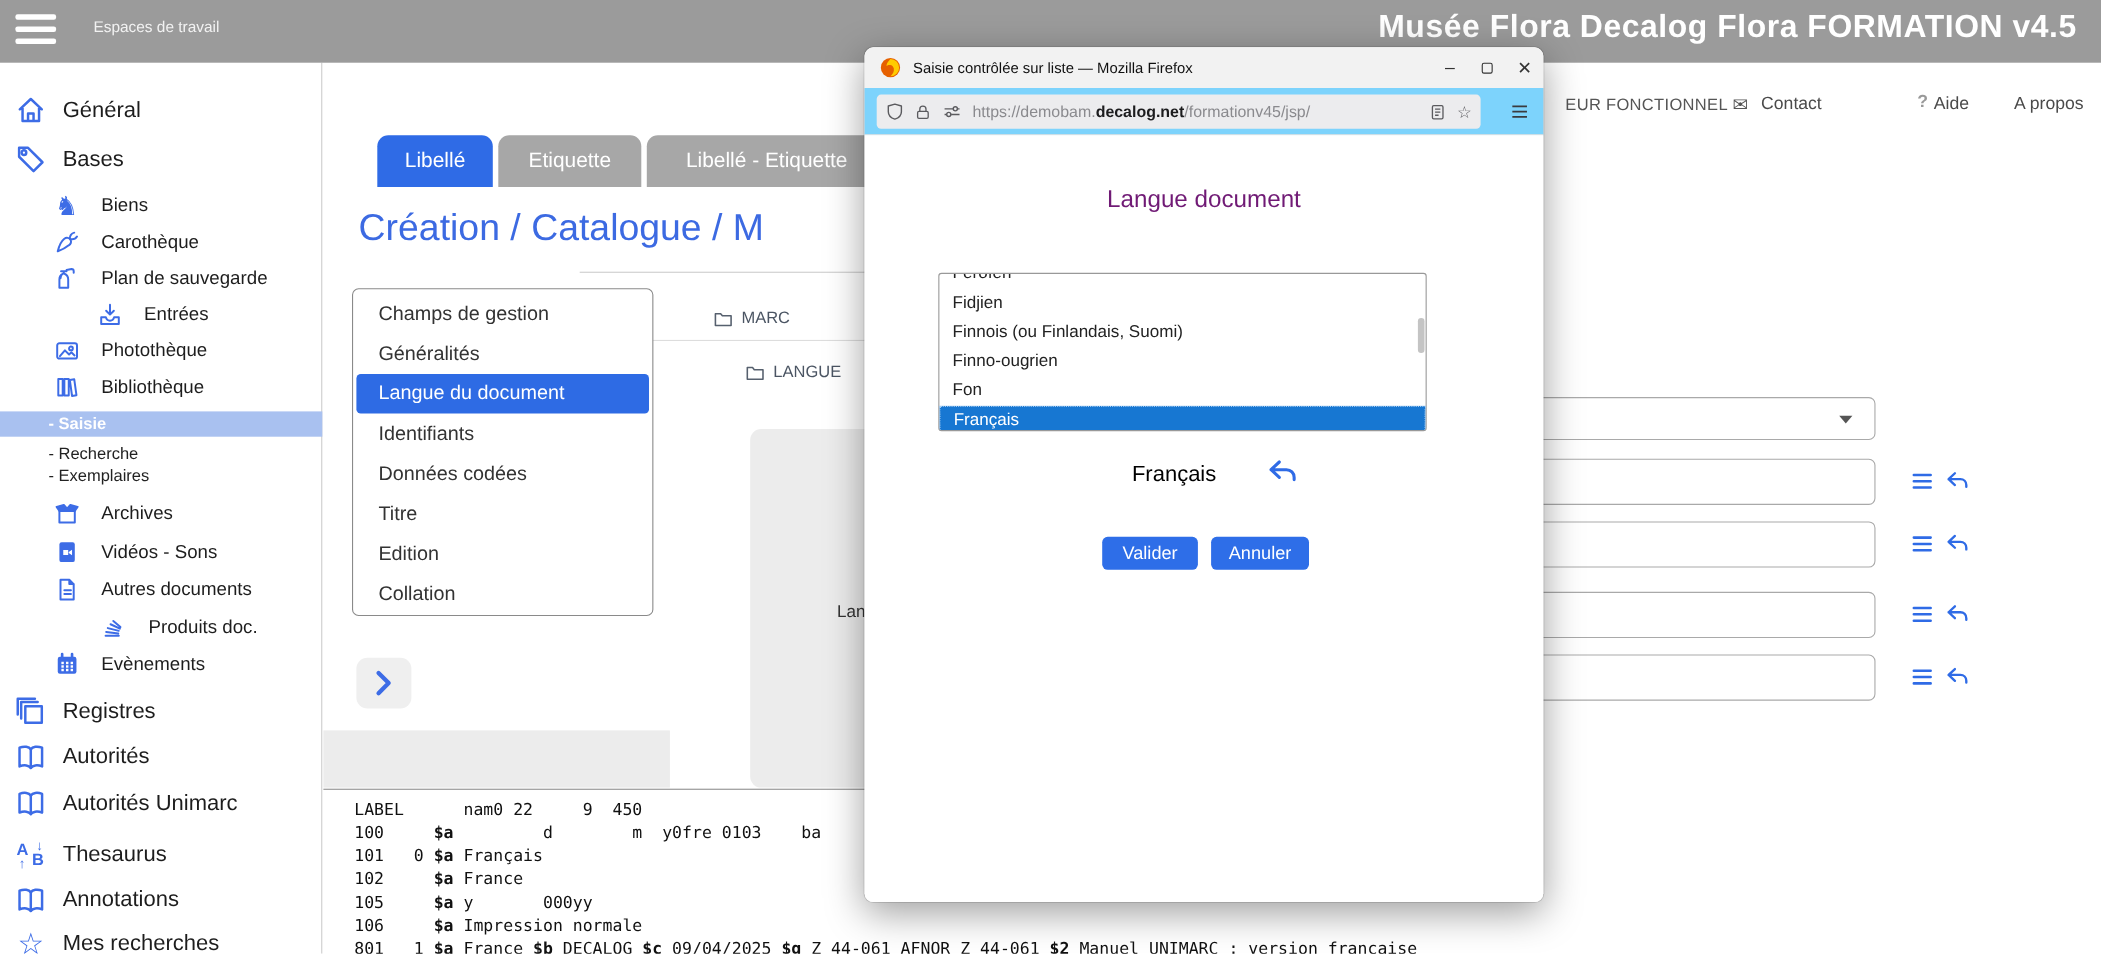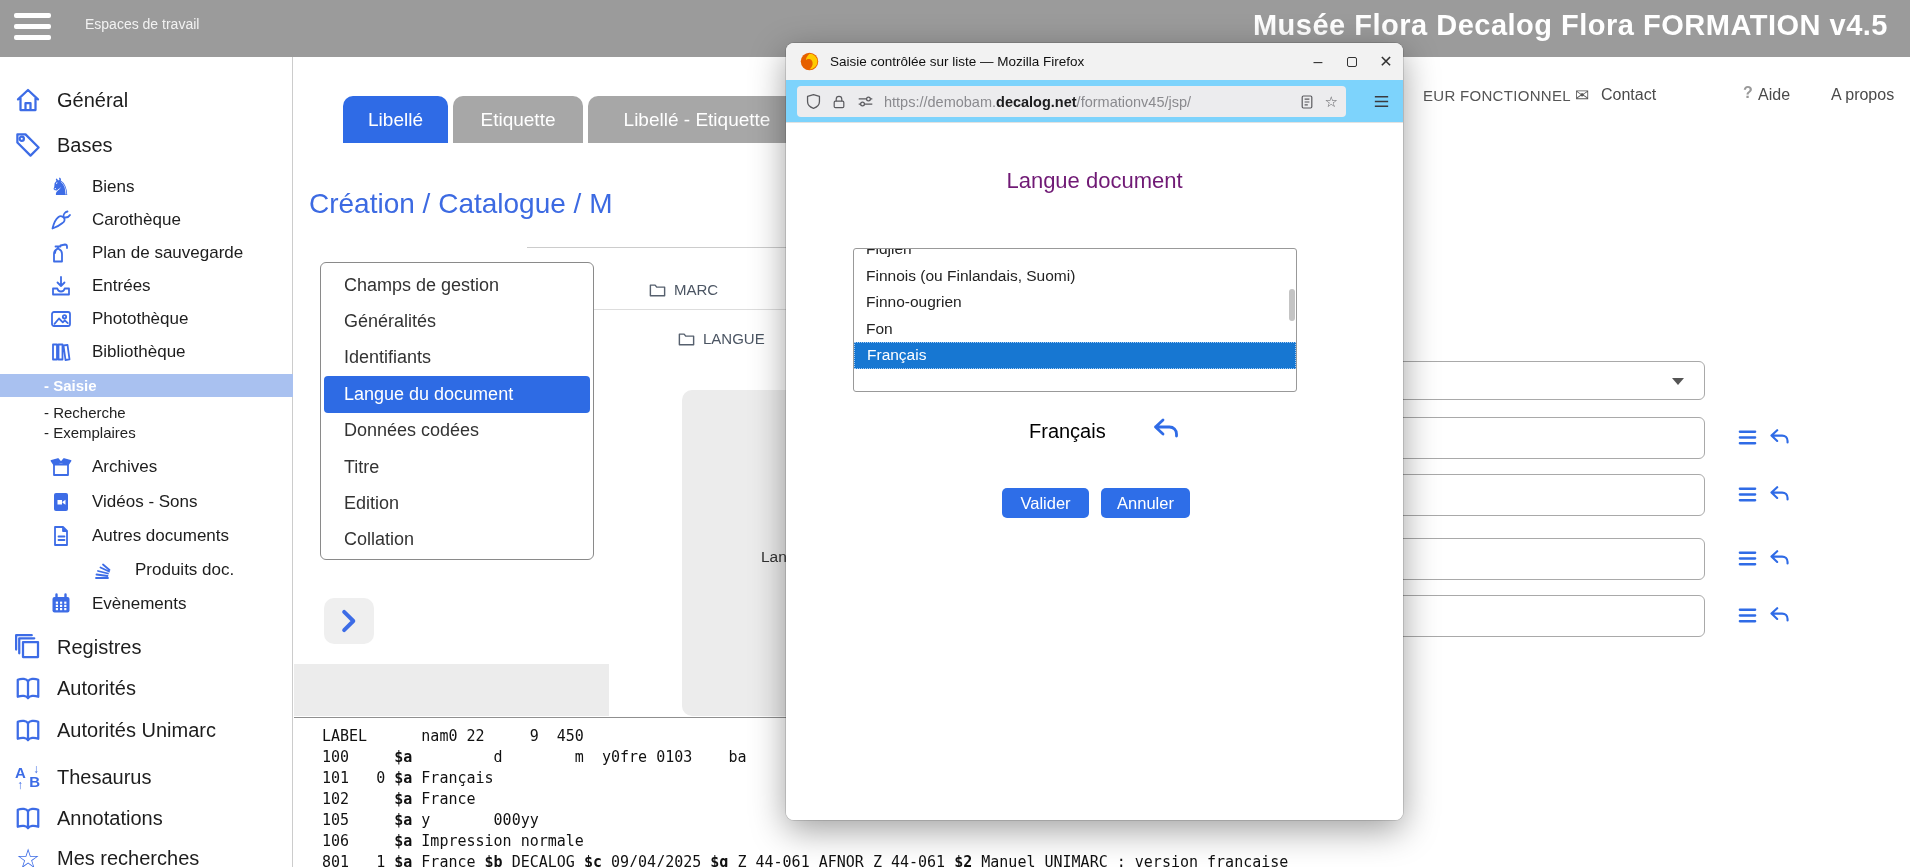--- a/index.html
+++ b/index.html
@@ -34,25 +34,25 @@
   .lvl1 { height:28px; font-size:17px; color:#1d1d1d; }
   .lvl1 .ic { width:25px; height:25px; margin-left:48px; margin-right:19px; }
   .lvl1 .ic svg { width:24px; height:24px; }
   .lvl2 { height:23px; font-size:15px; color:#222; padding-left:44px; }
   .lvl2.sel { background:#a9c1f0; color:#fff; font-weight:bold; }
   .gly { color:#3d6ce6; font-size:24px; line-height:1; font-family:"DejaVu Sans", sans-serif; }
   .trico { position:relative; width:26px; height:24px; color:#3d6ce6; font-size:15px; font-weight:bold; }
   .trico span { position:absolute; line-height:1; }
 
   
-  .tabs { position:absolute; left:343px; top:96px; display:flex; gap:5px; z-index:1; }
+  .tabs { position:absolute; left:343px; top:123px; display:flex; gap:5px; z-index:1; }
   .tab { height:47px; border-radius:10px 10px 0 0; color:#fff; font-size:19px;
          display:flex; align-items:center; justify-content:center; background:#a7a7a7; cursor:pointer; }
   .tab.active { background:#2f6be6; }
-  .page-title { position:absolute; left:309px; top:188px; font-size:28px; color:#3c6ae2; font-weight:500; z-index:1;text-align:right; }
+  .page-title { position:absolute; left:326px; top:188px; font-size:34px; color:#3c6ae2; font-weight:500; z-index:1;text-align:right; }
 
   .groupbox { position:absolute; left:320px; top:262px; width:274px; height:298px; background:#fff;
               border:1px solid #8a8a8a; border-radius:6px; padding-top:4px; z-index:1; }
   .group-item { height:36.4px; display:flex; align-items:center; padding-left:20px; font-size:18px;
                 color:#333; cursor:pointer; border-radius:4px; margin:0 3px; }
   .group-item.sel { background:#2e6be4; color:#fff; }
 
   .next-btn { position:absolute; left:324px; top:598px; width:50px; height:46px; background:#efefef;
               border:none; border-radius:10px; cursor:pointer; display:flex; align-items:center;
               justify-content:center; z-index:1; }
@@ -171,21 +171,21 @@
       <span>Carothèque</span>
     </div>
     <div class="side-item lvl1" style="top: 182px;">
       <span class="ic">
         <svg viewBox="0 0 24 24" fill="none" stroke="#3d6ce6" stroke-width="1.8" stroke-linejoin="round" stroke-linecap="round">
           <path d="M6 12c0-2.2 1.3-4 3-4.7V5.5M5 20.5V13c0-2.2 1.3-4.2 3-4.9M13 20.5V13c0-2.2-1.3-4.2-3-4.9M5 20.5h8M6.5 5.5h5M11.5 4.5l4.5-1c1 0 2 .8 2 2V7"></path>
         </svg>
       </span>
       <span>Plan de sauvegarde</span>
     </div>
-    <div class="side-item lvl1" style="top: 215px;">
+    <div class="side-item lvl1" style="top: 215px; margin-left: 39px;">
       <span class="ic">
         <svg viewBox="0 0 24 24" fill="none" stroke="#3d6ce6" stroke-width="1.8" stroke-linejoin="round" stroke-linecap="round">
           <path d="M12 3v9M8.5 8.5 12 12l3.5-3.5M4 14.5h4.3c.4 1.8 1.9 3 3.7 3s3.3-1.2 3.7-3H20v6H4z"></path>
         </svg>
       </span>
       <span>Entrées</span>
     </div>
     <div class="side-item lvl1" style="top: 248px;">
       <span class="ic">
         <svg viewBox="0 0 24 24" fill="none" stroke="#3d6ce6" stroke-width="1.8" stroke-linejoin="round" stroke-linecap="round">
@@ -323,22 +323,22 @@
 <div class="tabs" id="tabs">
     <div class="tab active" style="width: 105px;">Libellé</div>
     <div class="tab" style="width: 130px;">Etiquette</div>
     <div class="tab" style="width: 218px;">Libellé - Etiquette</div>
   </div>
 <div class="page-title">Création / Catalogue / M</div>
 
 <div class="groupbox" id="groupbox">
     <div class="group-item">Champs de gestion</div>
     <div class="group-item">Généralités</div>
+    <div class="group-item sel">Langue du document</div>
     <div class="group-item">Identifiants</div>
-    <div class="group-item sel">Langue du document</div>
     <div class="group-item">Données codées</div>
     <div class="group-item">Titre</div>
     <div class="group-item">Edition</div>
     <div class="group-item">Collation</div>
   </div>
 
 <button class="next-btn">
   <svg viewBox="0 0 20 24" width="22" height="26" fill="none" stroke="#3d6ce6" stroke-width="3.6" stroke-linecap="round" stroke-linejoin="round">
       <path d="M5.5 3.5 14 12 5.5 20.5"></path>
     </svg>
@@ -450,20 +450,21 @@
     </div>
     <span class="pmenu">
       <svg viewBox="0 0 20 20" width="19" height="19" fill="none" stroke="#3a3a3e" stroke-width="1.7">
           <path d="M3 5h14M3 10h14M3 15h14"></path>
         </svg>
     </span>
   </div>
   <div class="pbody">
     <div class="pheading">Langue document</div>
     <div class="plist" id="plist">
+        <div class="opt">Féroïen</div>
         <div class="opt">Fidjien</div>
         <div class="opt">Finnois (ou Finlandais, Suomi)</div>
         <div class="opt">Finno-ougrien</div>
         <div class="opt">Fon</div>
         <div class="opt sel">Français</div>
         <div class="pscroll"></div>
       </div>
     <div class="pvalue">Français</div>
     <span class="pundo">
       <svg viewBox="0 0 30 27" fill="none" stroke="#2f6be6" stroke-width="2.8" stroke-linecap="round" stroke-linejoin="round">

